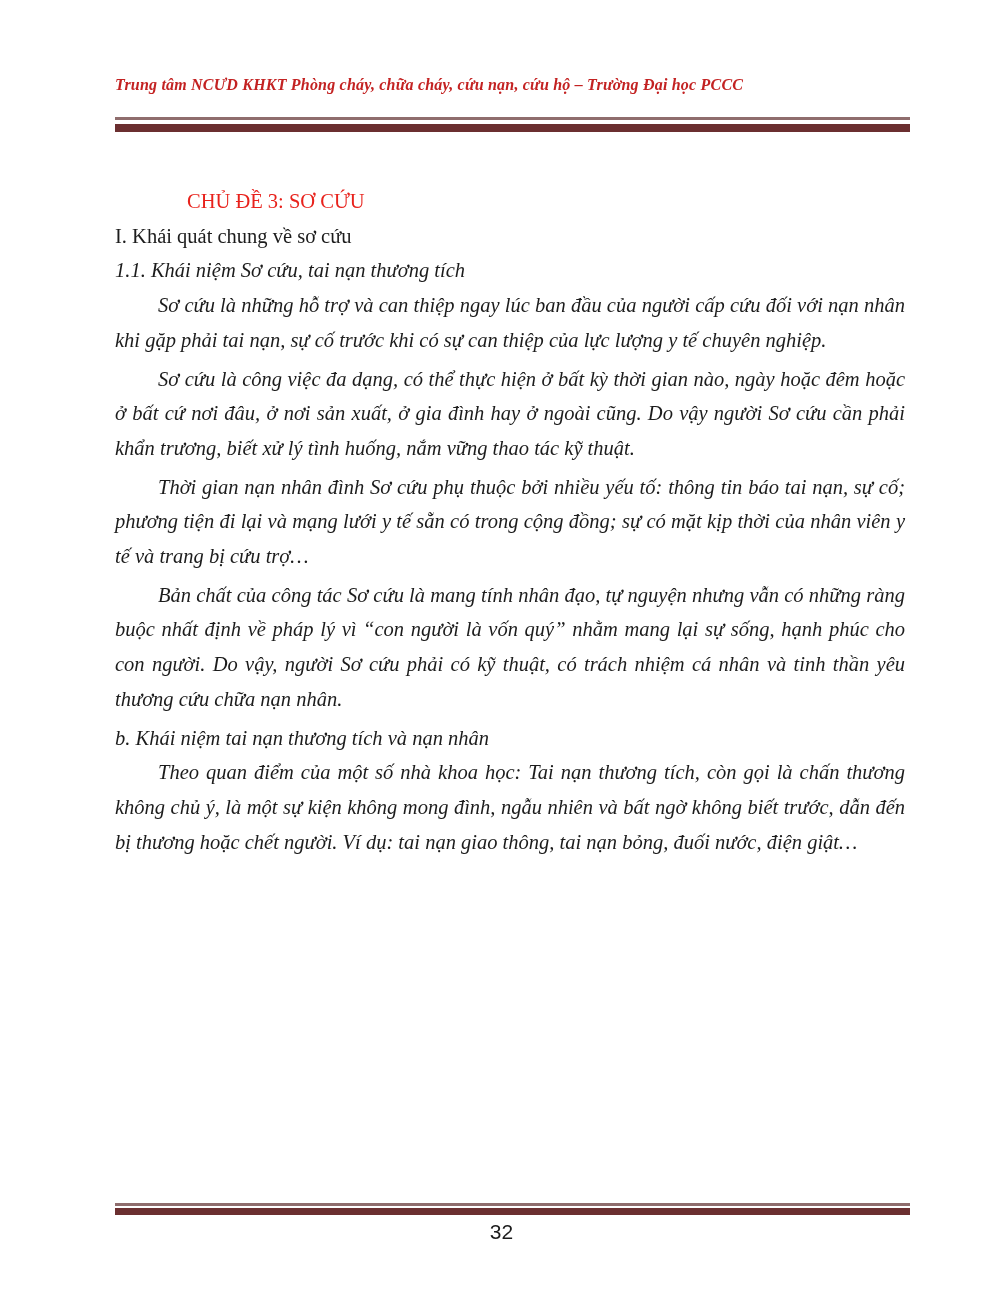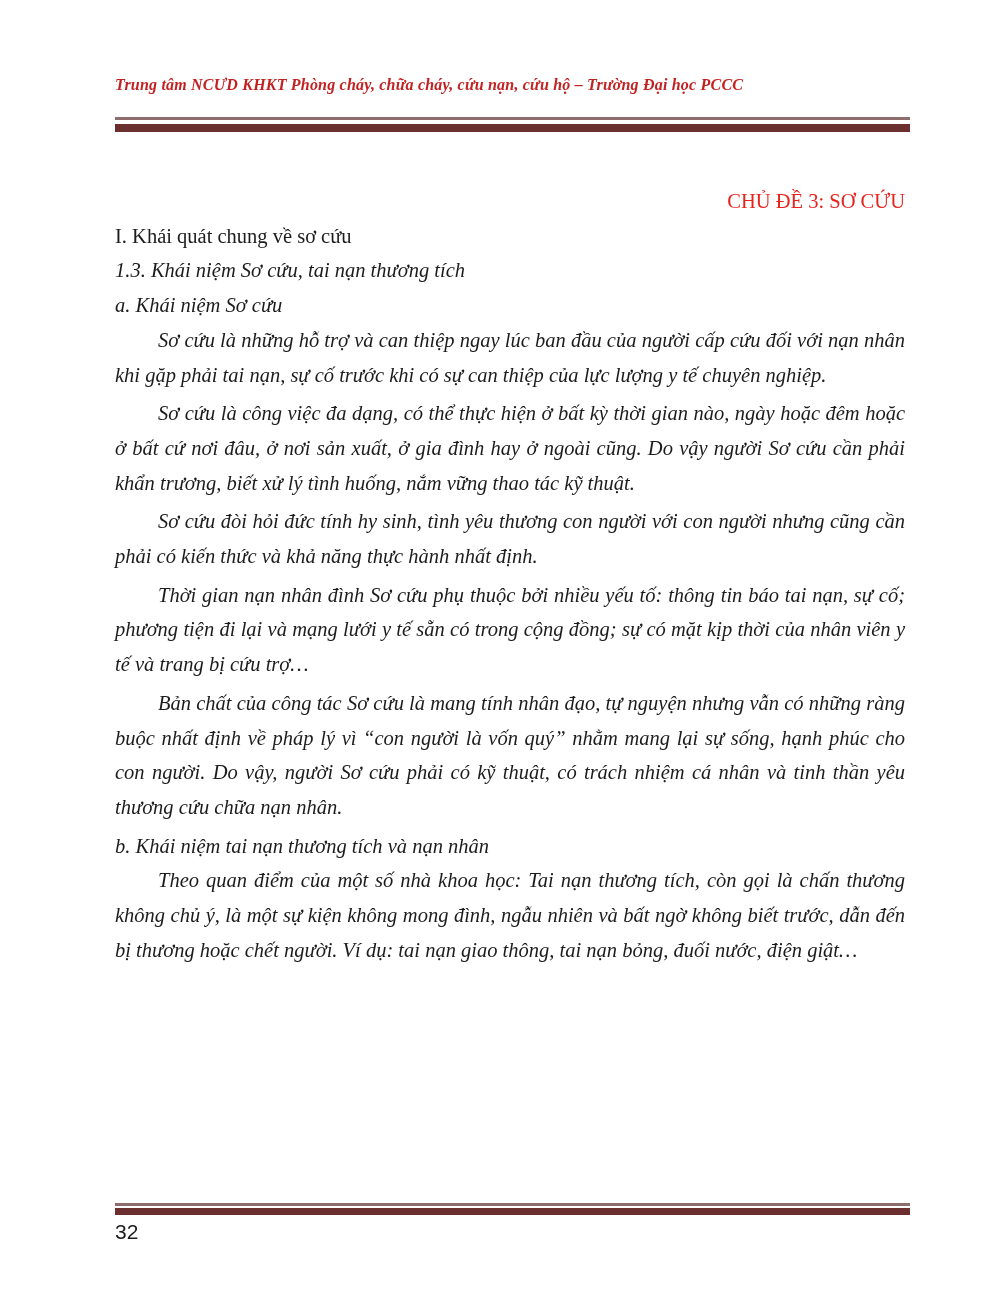--- a/index.html
+++ b/index.html
@@ -41,21 +41,21 @@
     left: 115px;
     top: 152px;
     width: 790px;
     font-size: 20.5px;
     line-height: 34.7px;
   }
   .content h1, .content h2, .content h3, .content h4, .content p {
     margin: 0; padding: 0; font-size: inherit; line-height: inherit; font-weight: normal;
   }
   .doc-title {
-    text-align: right;
+    text-align: left;
     text-indent: 72px;
     font-weight: bold;
     font-size: 24px;
     color: var(--accent-red, #e8221c);
   }
   .sec-heading   { font-weight: bold; padding-left: 43px; font-size: 21.5px; font-family: Liberation Serif, serif; }
   .sub-heading   { font-weight: bold; font-style: italic; padding-left: 43px; font-size: 21.5px; }
   .item-heading  { font-style: italic; padding-left: 43px; }
   .content p {
     text-align: justify;
@@ -63,21 +63,21 @@
     margin-bottom: 4px;
     font-style: italic;
   }
 
   
   .page-number {
     position: absolute;
     left: 115px;
     top: 1188px;
     width: 773px;
-    text-align: left;
+    text-align: center;
     font-family: "Liberation Sans", "DejaVu Sans", sans-serif;
     font-size: 21px;
     color: #1c1c1c;
   }
 </style>
 </head>
 <body>
 
 <div class="page">
 
@@ -87,27 +87,25 @@
     <div class="thin"></div>
     <div class="gap"></div>
     <div class="thick"></div>
   </div>
 
   <div class="content">
     <h1 class="doc-title">CHỦ ĐỀ 3: SƠ CỨU</h1>
 
     <h2 class="sec-heading">I. Khái quát chung về sơ cứu</h2>
 
-    <h3 class="sub-heading">1.3. Khái niệm Sơ cứu, tai nạn thương tích</h3>
+    <h3 class="sub-heading">1.1. Khái niệm Sơ cứu, tai nạn thương tích</h3>
 
-    <h4 class="item-heading">a. Khái niệm Sơ cứu</h4>
 
     <p>Sơ cứu là những hỗ trợ và can thiệp ngay lúc ban đầu của người cấp cứu đối với nạn nhân khi gặp phải tai nạn, sự cố trước khi có sự can thiệp của lực lượng y tế chuyên nghiệp.</p>
     <p>Sơ cứu là công việc đa dạng, có thể thực hiện ở bất kỳ thời gian nào, ngày hoặc đêm hoặc ở bất cứ nơi đâu, ở nơi sản xuất, ở gia đình hay ở ngoài cũng. Do vậy người Sơ cứu cần phải khẩn trương, biết xử lý tình huống, nắm vững thao tác kỹ thuật.</p>
-    <p>Sơ cứu đòi hỏi đức tính hy sinh, tình yêu thương con người với con người nhưng cũng cần phải có kiến thức và khả năng thực hành nhất định.</p>
     <p>Thời gian nạn nhân đình Sơ cứu phụ thuộc bởi nhiều yếu tố: thông tin báo tai nạn, sự cố; phương tiện đi lại và mạng lưới y tế sẵn có trong cộng đồng; sự có mặt kịp thời của nhân viên y tế và trang bị cứu trợ…</p>
     <p>Bản chất của công tác Sơ cứu là mang tính nhân đạo, tự nguyện nhưng vẫn có những ràng buộc nhất định về pháp lý vì “con người là vốn quý” nhằm mang lại sự sống, hạnh phúc cho con người. Do vậy, người Sơ cứu phải có kỹ thuật, có trách nhiệm cá nhân và tinh thần yêu thương cứu chữa nạn nhân.</p>
 
     <h4 class="item-heading">b. Khái niệm tai nạn thương tích và nạn nhân</h4>
 
     <p>Theo quan điểm của một số nhà khoa học: Tai nạn thương tích, còn gọi là chấn thương không chủ ý, là một sự kiện không mong đình, ngẫu nhiên và bất ngờ không biết trước, dẫn đến bị thương hoặc chết người. Ví dụ: tai nạn giao thông, tai nạn bỏng, đuối nước, điện giật…</p>
   </div>
 
   <div class="rule rule-footer">
     <div class="thin"></div>

